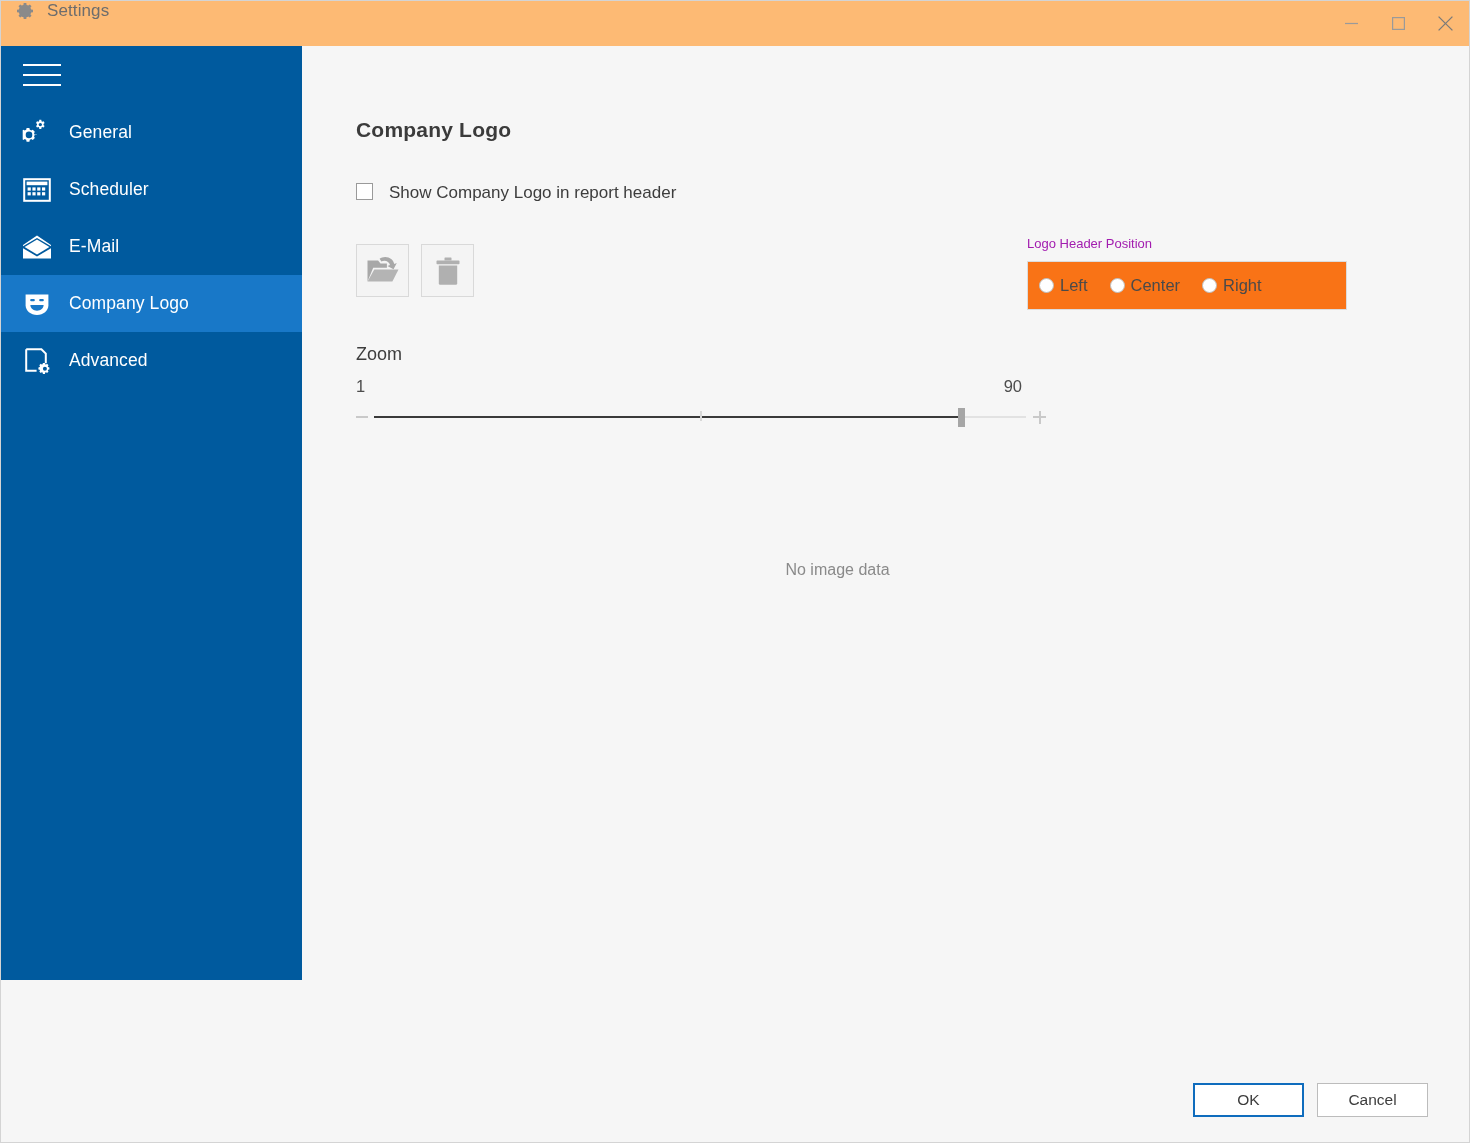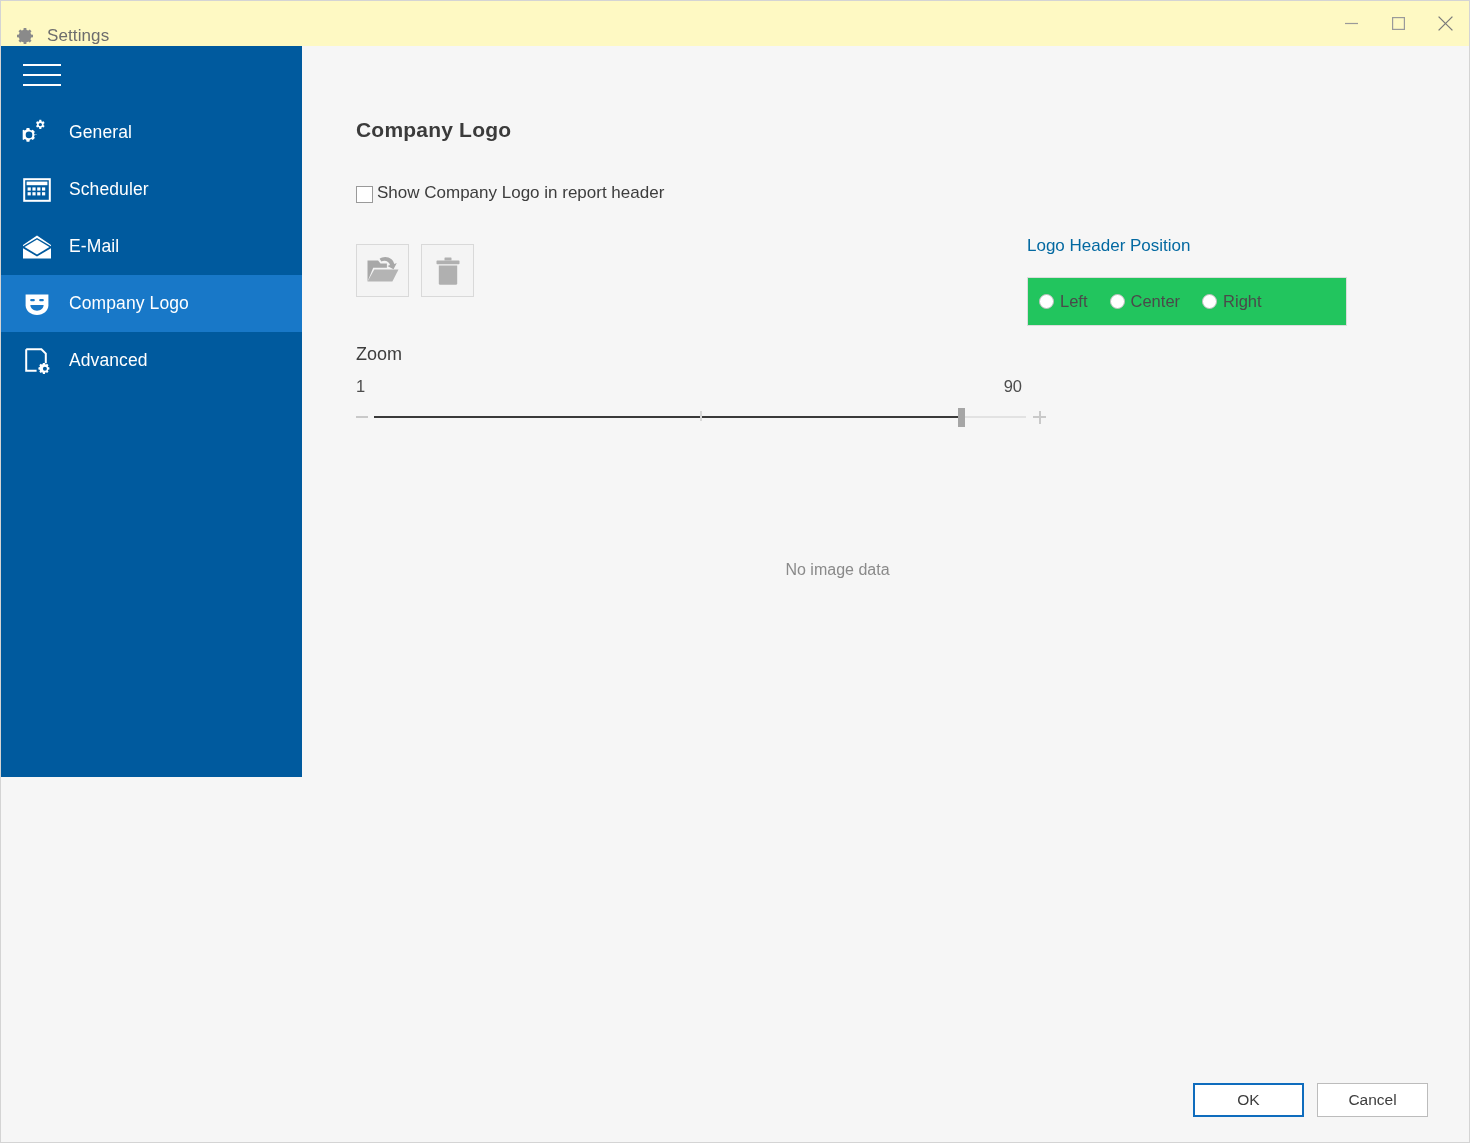--- a/index.html
+++ b/index.html
@@ -24,23 +24,23 @@
     border: 1px solid #d4d4d4;
     box-sizing: border-box;
     display: flex;
     flex-direction: column;
   }
 
   
   #titlebar {
     height: 45px;
     min-height: 45px;
-    background: #fef9c3;
-    display: flex;
-    align-items: flex-end;
+    background: #fdba74;
+    display: flex;
+    align-items: flex-start;
     position: relative;
   }
   #titlebar-left {
     display: flex;
     align-items: center;
     padding-left: 14px;
     gap: 12px;
   }
   .title-gear {
     width: 20px;
@@ -76,21 +76,21 @@
     display: flex;
     position: relative;
     min-height: 0;
   }
 
   
   #sidebar {
     width: 301px;
     min-width: 301px;
     background: #005a9e;
-    height: 731px;
+    height: 934px;
     color: #ffffff;
     overflow: hidden;
   }
   #hamburger {
     height: 58px;
     display: flex;
     align-items: center;
     padding-left: 22px;
     cursor: default;
   }
@@ -149,22 +149,22 @@
     color: #3b3b3b;
     letter-spacing: .2px;
   }
 
   
   #show-logo-row {
     position: absolute;
     left: 54px;
     top: 137px;
     display: flex;
-    align-items: flex-end;
-    gap: 4px;
+    align-items: flex-start;
+    gap: 16px;
     cursor: default;
   }
   .cbx {
     width: 17px;
     height: 17px;
     border: 1px solid #9a9a9a;
     background: #ffffff;
     box-sizing: border-box;
     flex: 0 0 17px;
   }
@@ -195,30 +195,30 @@
   }
   .tool-btn svg { display: block; }
 
   
   #position-group {
     position: absolute;
     left: 725px;
     top: 190px;
   }
   #position-group-label {
-    font-size: 17px;
-    color: #0369a1;
-    margin-bottom: 21px;
+    font-size: 13px;
+    color: #a21caf;
+    margin-bottom: 10px;
     white-space: nowrap;
   }
   #position-box {
     width: 320px;
     height: 49px;
     border: 1px solid #dcdcdc;
-    background: #22c55e;
+    background: #f97316;
     box-sizing: border-box;
     display: flex;
     align-items: center;
     padding-left: 11px;
     gap: 0px;
   }
   .radio-opt {
     display: flex;
     align-items: center;
     gap: 6px;

